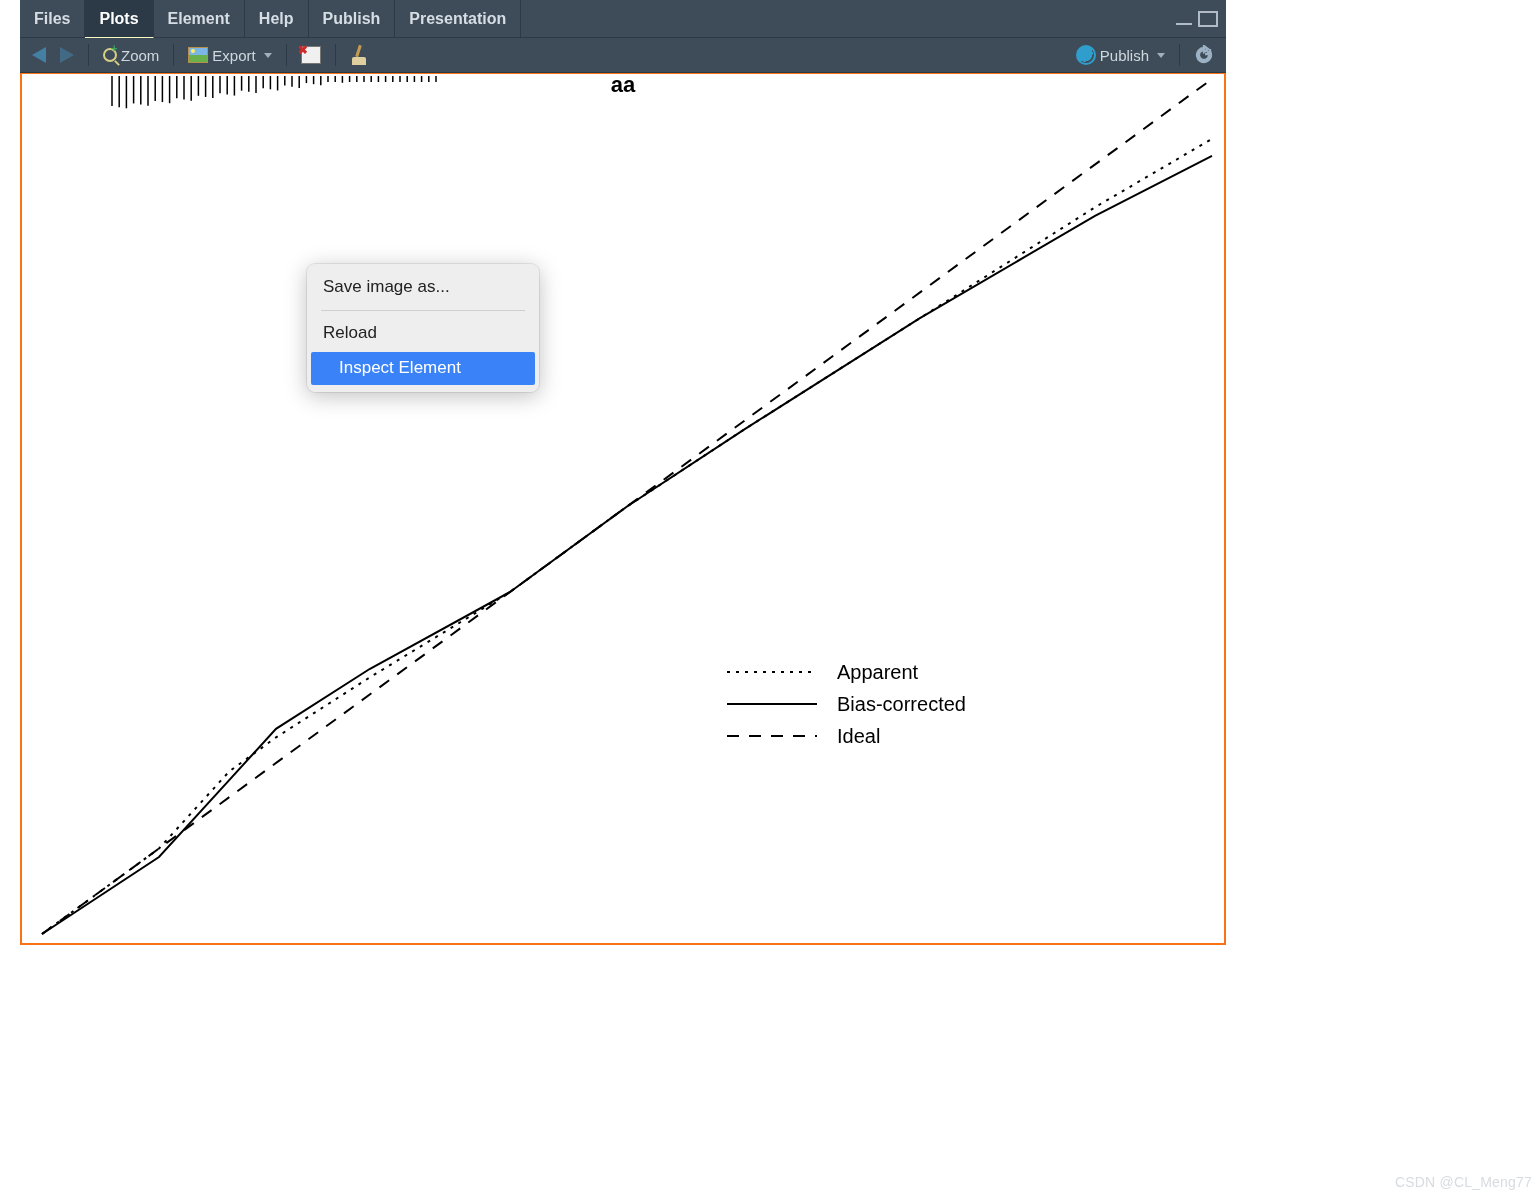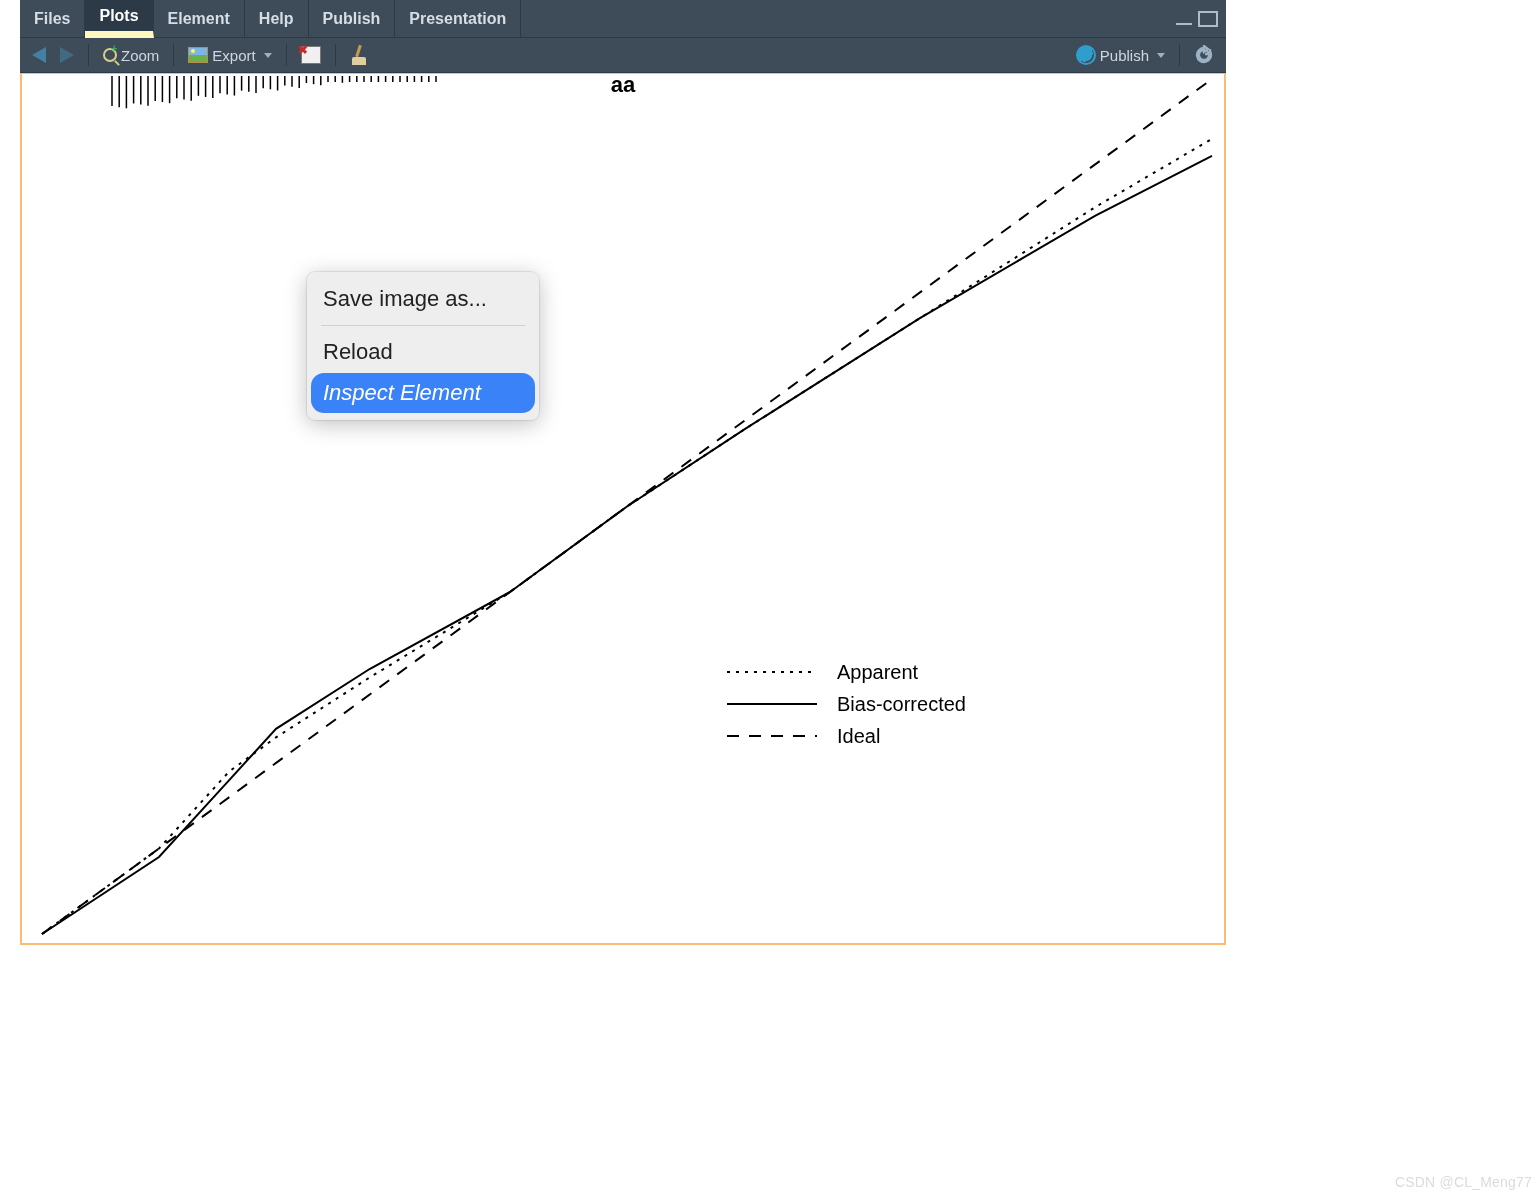--- a/index.html
+++ b/index.html
@@ -7,21 +7,21 @@
     width: 1538px; height: 1192px;
     background: #ffffff;
     font-family: -apple-system, "Segoe UI", Helvetica, Arial, sans-serif;
     overflow: hidden;
     position: relative;
   }
   #app-frame {
     position: absolute;
     left: 20px; top: 0;
     width: 1206px; height: 945px;
-    background: #fdba74;
+    background: #f97316;
     box-shadow: none;
   }
   
   .tabbar {
     height: 38px;
     background: #3e4c59;
     display: flex;
     align-items: stretch;
     position: relative;
   }
@@ -32,21 +32,21 @@
     font-size: 16px;
     font-weight: 600;
     border-right: 1px solid #2c3a46;
     border-bottom: 1px solid #2c3a46;
     cursor: default;
     user-select: none;
   }
   .tab.active {
     background: #2c3947;
     color: #ffffff;
-    border-bottom: 7px solid #fef9c3;
+    border-bottom: 1px solid #fef9c3;
   }
   .tabbar-spacer {
     flex: 1;
     border-bottom: 1px solid #2c3a46;
   }
   .window-glyphs {
     display: flex; align-items: center;
     padding-right: 8px;
     gap: 6px;
     border-bottom: 1px solid #2c3a46;
@@ -165,41 +165,40 @@
     position: absolute;
     left: 2px; right: 2px; bottom: 2px;
     top: 74px;
     background: #ffffff;
     overflow: hidden;
   }
 
   
   .context-menu {
     position: absolute;
-    left: 287px; top: 272px;
+    left: 287px; top: 264px;
     width: 232px;
     background: #eeeeee;
     border-radius: 8px;
     box-shadow: 0 4px 22px rgba(0,0,0,0.25), 0 0 0 1px rgba(0,0,0,0.08);
     padding: 6px 0;
-    font-size: 22px;
+    font-size: 17px;
     color: #222;
   }
   .cm-item {
     padding: 6px 16px;
     line-height: 1.35;
     user-select: none;
   }
   .cm-item.hl {
     background: #3a82f7;
     color: #fff;
-    border-radius: 13px;
+    border-radius: 2px;
     margin: 1px 4px;
-    padding: 5px 12px;
-    font-style: italic;
+    padding: 5px 28px;
   }
   .cm-sep {
     height: 1px;
     background: #cfcfcf;
     margin: 5px 14px;
   }
 
   
   .watermark {
     position: absolute;

